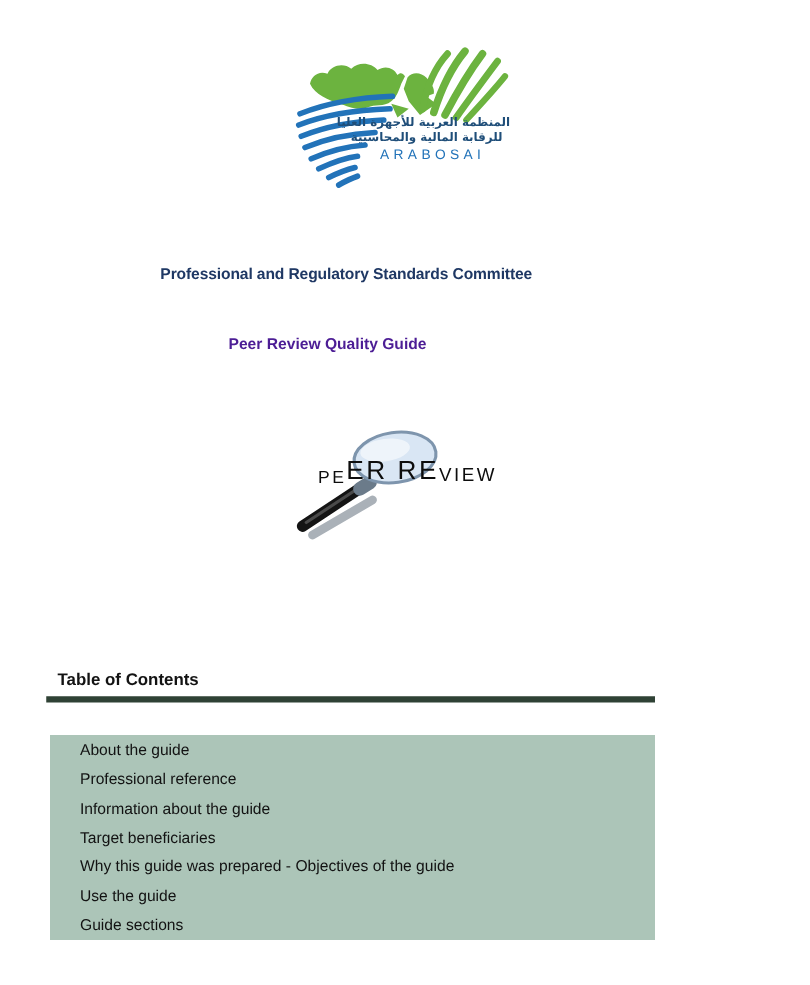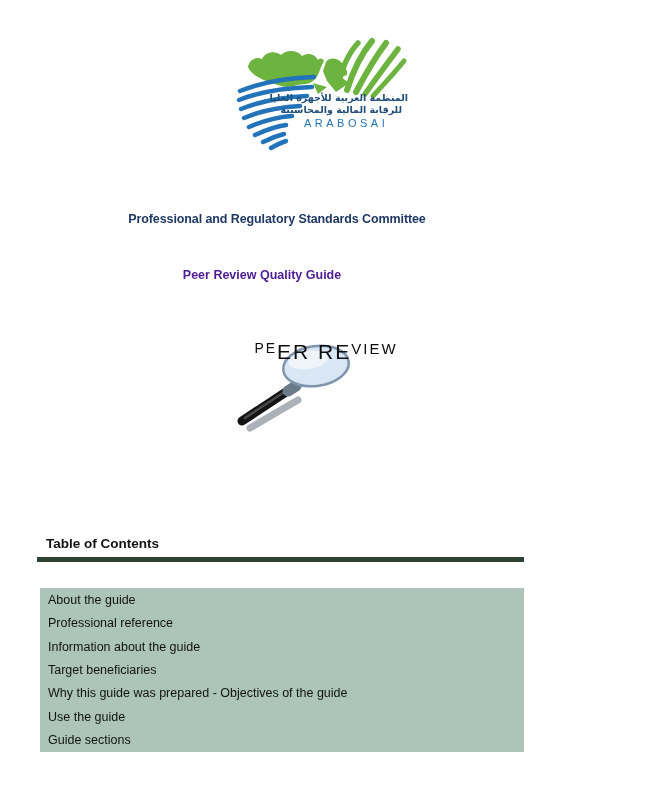--- a/index.html
+++ b/index.html
@@ -18,41 +18,41 @@
     font-size:12.5px;font-weight:bold;color:#1F3864;letter-spacing:-0.1px;margin-left:15px;
   }
   .h-guide{
     position:absolute;top:268px;left:0;width:100%;text-align:center;
     font-size:12.5px;font-weight:bold;color:#4c1d95;
   }
   
   .figure{position:absolute;left:226px;top:336px;width:200px;height:100px;}
   .figure svg{position:absolute;left:0;top:0;width:200px;height:100px;}
   .fig-text{
-    position:absolute;left:0;top:4px;width:100%;
-    display:flex;justify-content:center;align-items:flex-start;
+    position:absolute;left:0;top:29px;width:100%;
+    display:flex;justify-content:center;align-items:flex-end;
     color:#0d0d0d;letter-spacing:2px;white-space:pre;
   }
   .fig-text .seg-left{font-size:14px;}
   .fig-text .seg-mag{font-size:21px;}
   .fig-text .seg-right{font-size:15px;}
   
   .toc-title{
     position:absolute;left:46px;top:536px;
     font-family:Liberation Sans, sans-serif;font-weight:bold;
     font-size:13.5px;color:#131313;
   }
   .toc-rule{position:absolute;left:37px;top:557px;width:564px;height:5px;background:#2F4235;}
   .toc-box{
     position:absolute;left:40px;top:588px;width:563px;height:164px;
     background:#ACC5B8;display:flex;flex-direction:column;box-sizing:border-box;
   }
   .toc-item{
     flex:1 1 auto;display:flex;align-items:center;
-    padding-left:8px;font-size:12.5px;color:#121212;
+    padding-left:24px;font-size:12.5px;color:#121212;
   }
 </style>
 </head>
 <body>
 
 <div class="page">
 
   <div class="logo">
     <svg viewBox="0 0 180 130">
 

